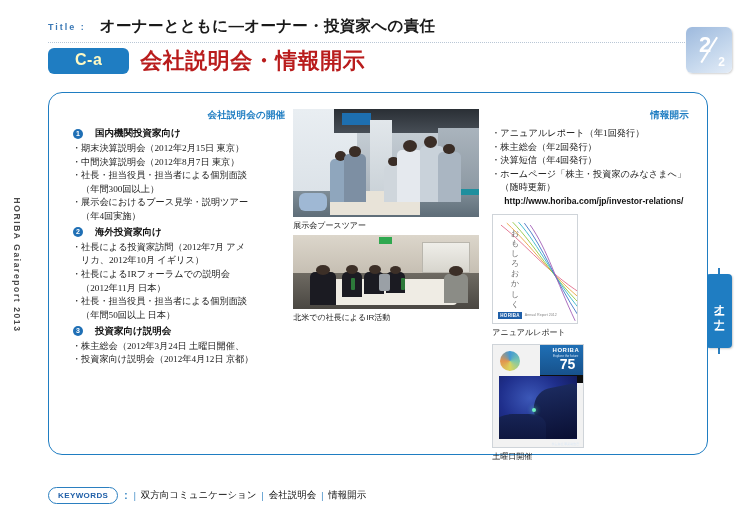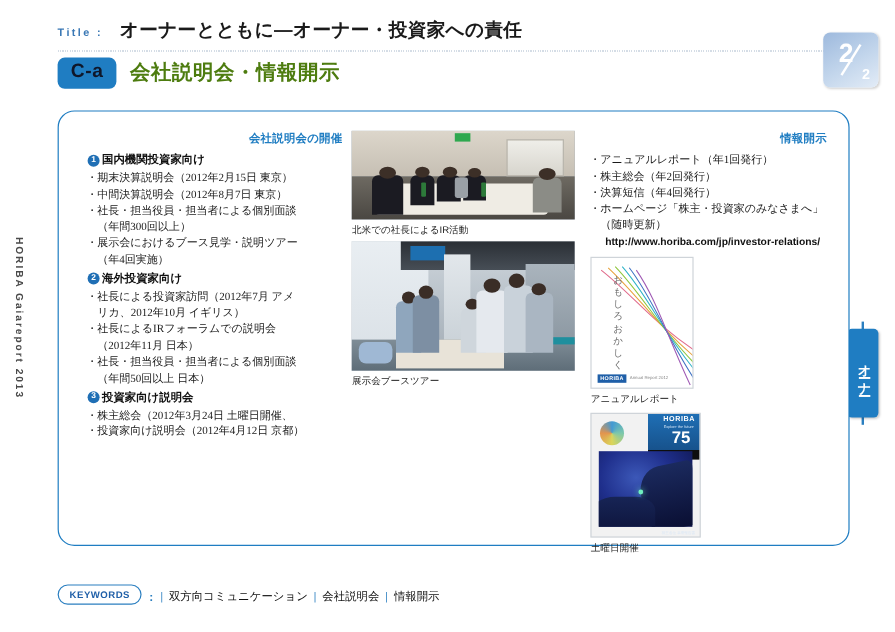--- a/index.html
+++ b/index.html
@@ -59,32 +59,32 @@
     background: repeating-linear-gradient(to right,#b9c7d6 0,#b9c7d6 1px,transparent 1px,transparent 2px);
   }
 
   .heading-row {
     position: absolute;
     left: 48px; top: 48px;
     display: flex; align-items: center; gap: 11px;
   }
   .badge {
     background: #1f7dc2;
-    color: #0f172a;
+    color: #fef9c3;
     font-size: 16px;
     font-weight: bold;
     border-radius: 6px;
-    padding: 4px 11px 5px;
+    padding: 4px 27px 5px;
     letter-spacing: 0.5px;
     line-height: 1.05;
   }
   .heading-text {
-    font-size: 17px;
-    font-weight: bold;
-    color: #4d7c0f;
+    font-size: 22px;
+    font-weight: bold;
+    color: #b91c1c;
     letter-spacing: 0.5px;
     line-height: 1;
   }
 
   
   .pagechip {
     position: absolute;
     right: 14px; top: 27px;
     width: 46px; height: 46px;
     border-radius: 6px;
@@ -161,21 +161,21 @@
     color: #1f7dc2;
     margin-bottom: 5px;
     letter-spacing: 0.2px;
     text-align: right;
   }
   .grp-head {
     font-size: 9.5px;
     font-weight: bold;
     color: #111;
     margin: 3px 0 2px;
-    display: flex; align-items: center; gap: 2px;
+    display: flex; align-items: center; gap: 12px;
   }
   .numdot {
     display: inline-block;
     width: 10px; height: 10px;
     border-radius: 50%;
     background: #1f6fb5;
     color: #fff;
     font-size: 7px;
     font-weight: bold;
     text-align: center;
@@ -351,21 +351,21 @@
   }
   .cover-br .botband {
     position: absolute; right: 4px; bottom: 1px;
     font-size: 3px; color: #dce8f5;
   }
 
   
   .kw-row {
     position: absolute;
     left: 48px; top: 487px;
-    display: flex; align-items: flex-end; gap: 6px;
+    display: flex; align-items: center; gap: 6px;
   }
   .kw-pill {
     border: 1.4px solid #2b7fc0;
     border-radius: 11px;
     color: #1f5fa8;
     font-size: 8px;
     font-weight: bold;
     letter-spacing: 0.4px;
     padding: 3px 9px 3px;
     background: #fff;
@@ -444,44 +444,20 @@
             <ul class="bul">
               <li>株主総会（2012年3月24日 土曜日開催、</li>
               <li>投資家向け説明会（2012年4月12日 京都）</li>
             </ul>
           </div>
       </div>
 
       <div class="col-mid">
 
         <div class="photo-wrap">
-          <div class="photo photo2 ph2">
-            <div class="wallA"></div>
-              <div class="wallB"></div>
-            <div class="proj"></div>
-              <div class="exit"></div>
-            <div class="table"></div>
-            <div class="pp" style="left:9%;bottom:6%;width:14%;height:44%;"></div>
-            <div class="hh" style="left:12%;bottom:46%;width:8%;height:14%;"></div>
-            <div class="pp" style="left:26%;bottom:16%;width:11%;height:34%;"></div>
-            <div class="hh" style="left:28.5%;bottom:47%;width:6.5%;height:12%;"></div>
-            <div class="pp" style="left:38%;bottom:20%;width:11%;height:30%;"></div>
-            <div class="hh" style="left:40.5%;bottom:47%;width:6.5%;height:12%;"></div>
-            <div class="pp" style="left:50%;bottom:22%;width:10%;height:28%;"></div>
-            <div class="hh" style="left:52%;bottom:47%;width:6%;height:11%;"></div>
-            <div class="pp" style="right:6%;bottom:8%;width:13%;height:40%;background:#8b8c86;"></div>
-            <div class="hh" style="right:9%;bottom:45%;width:7.5%;height:13%;"></div>
-            <div class="bot" style="left:31%;"></div>
-            <div class="bot" style="left:58%;"></div>
-            <div class="jug"></div>
-          </div>
-          <div class="caption">北米での社長によるIR活動</div>
-        </div>
-
-        <div class="photo-wrap">
           <div class="photo ph1">
             <div class="wall"></div>
               <div class="ceil"></div>
               <div class="scrn"></div>
             <div class="pillar"></div>
               <div class="booth"></div>
               <div class="floor"></div>
             <div class="teal"></div>
               <div class="chair"></div>
             <div class="counter"></div>
@@ -494,20 +470,44 @@
             <div class="p" style="left:56%;width:14%;height:48%;background:#e5e9ee;"></div>
             <div class="head" style="left:59%;bottom:60%;width:7.5%;height:11%;"></div>
             <div class="p" style="left:68%;width:13%;height:52%;background:#c9d2da;"></div>
             <div class="head" style="left:70.5%;bottom:64%;width:7%;height:11%;"></div>
             <div class="p" style="left:78%;width:12%;height:46%;background:#aab6c2;"></div>
             <div class="head" style="left:80.5%;bottom:58%;width:6.5%;height:10%;"></div>
           </div>
           <div class="caption">展示会ブースツアー</div>
         </div>
 
+        <div class="photo-wrap">
+          <div class="photo photo2 ph2">
+            <div class="wallA"></div>
+              <div class="wallB"></div>
+            <div class="proj"></div>
+              <div class="exit"></div>
+            <div class="table"></div>
+            <div class="pp" style="left:9%;bottom:6%;width:14%;height:44%;"></div>
+            <div class="hh" style="left:12%;bottom:46%;width:8%;height:14%;"></div>
+            <div class="pp" style="left:26%;bottom:16%;width:11%;height:34%;"></div>
+            <div class="hh" style="left:28.5%;bottom:47%;width:6.5%;height:12%;"></div>
+            <div class="pp" style="left:38%;bottom:20%;width:11%;height:30%;"></div>
+            <div class="hh" style="left:40.5%;bottom:47%;width:6.5%;height:12%;"></div>
+            <div class="pp" style="left:50%;bottom:22%;width:10%;height:28%;"></div>
+            <div class="hh" style="left:52%;bottom:47%;width:6%;height:11%;"></div>
+            <div class="pp" style="right:6%;bottom:8%;width:13%;height:40%;background:#8b8c86;"></div>
+            <div class="hh" style="right:9%;bottom:45%;width:7.5%;height:13%;"></div>
+            <div class="bot" style="left:31%;"></div>
+            <div class="bot" style="left:58%;"></div>
+            <div class="jug"></div>
+          </div>
+          <div class="caption">北米での社長によるIR活動</div>
+        </div>
+
       </div>
 
       <div class="col-right">
         <div class="sec-head">情報開示</div>
         <ul class="bul" id="right-items">
             <li>アニュアルレポート（年1回発行）</li>
             <li>株主総会（年2回発行）</li>
             <li>決算短信（年4回発行）</li>
             <li>ホームページ「株主・投資家のみなさまへ」（随時更新）</li>
           </ul>

